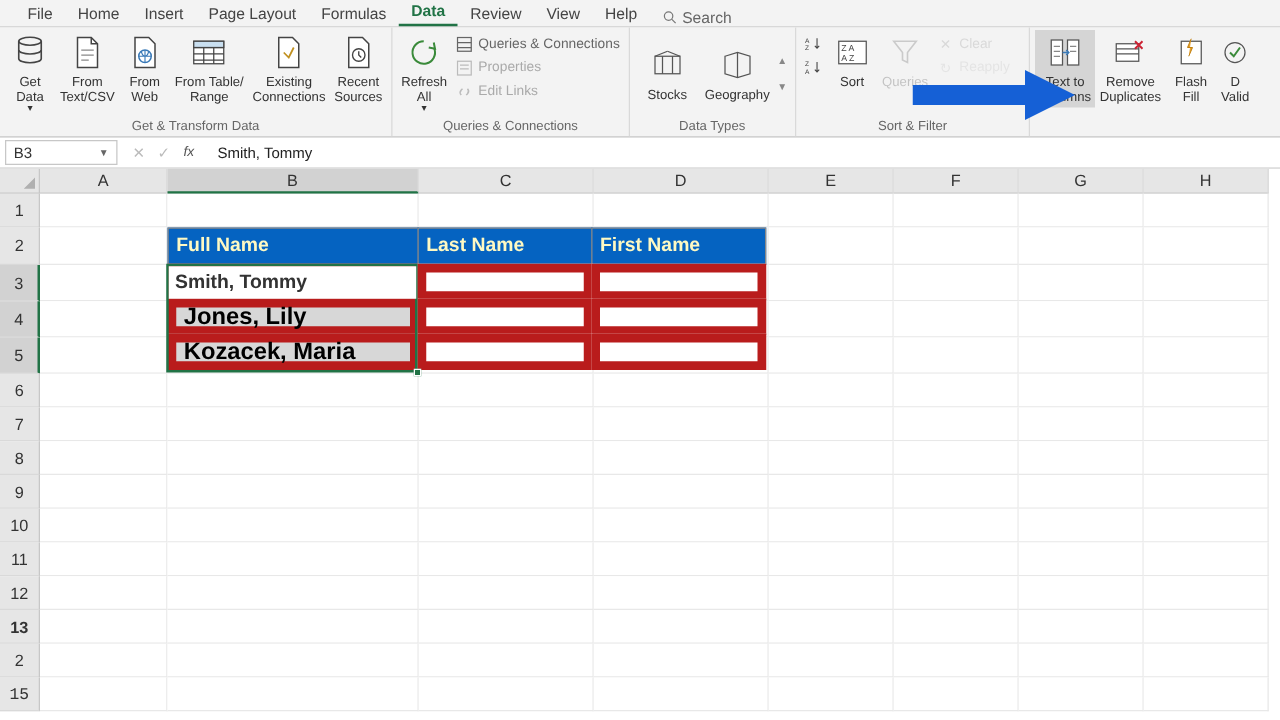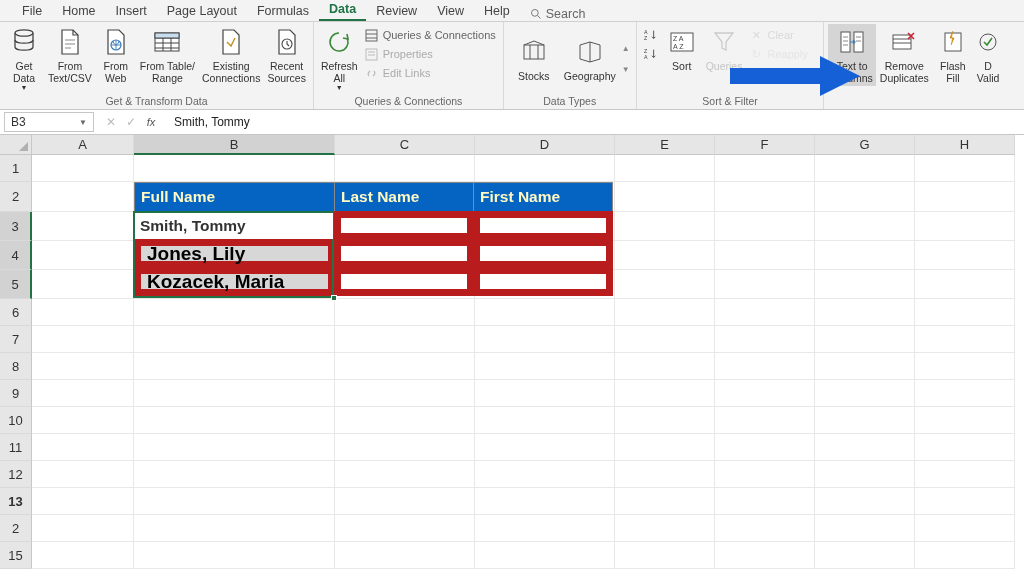--- a/index.html
+++ b/index.html
@@ -397,21 +397,21 @@
       <div class="rowhead sel" style="height: 29px;">5</div>
       <div class="rowhead" style="height: 27px;">6</div>
       <div class="rowhead" style="height: 27px;">7</div>
       <div class="rowhead" style="height: 27px;">8</div>
       <div class="rowhead" style="height: 27px;">9</div>
       <div class="rowhead" style="height: 27px;">10</div>
       <div class="rowhead" style="height: 27px;">11</div>
       <div class="rowhead" style="height: 27px;">12</div>
       <div class="rowhead" style="height: 27px; font-weight: bold;">13</div>
       <div class="rowhead" style="height: 27px;">2</div>
-      <div class="rowhead" style="height: 27px;">15</div>
+      <div class="rowhead" style="height: 27px; font-family: Liberation Mono, monospace;">15</div>
     </div>
   <div class="cells" id="cells">
       <div class="cellrow">
         <div class="cell" style="width: 102px; height: 27px;"></div>
         <div class="cell" style="width: 201px; height: 27px;"></div>
         <div class="cell" style="width: 140px; height: 27px;"></div>
         <div class="cell" style="width: 140px; height: 27px;"></div>
         <div class="cell" style="width: 100px; height: 27px;"></div>
         <div class="cell" style="width: 100px; height: 27px;"></div>
         <div class="cell" style="width: 100px; height: 27px;"></div>

